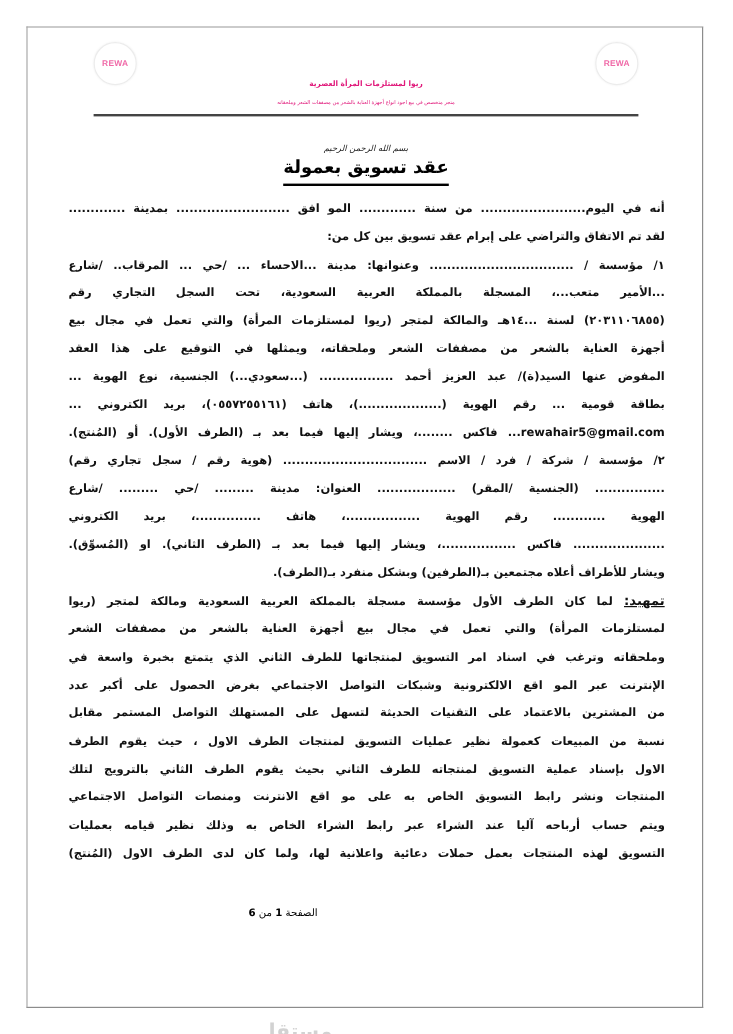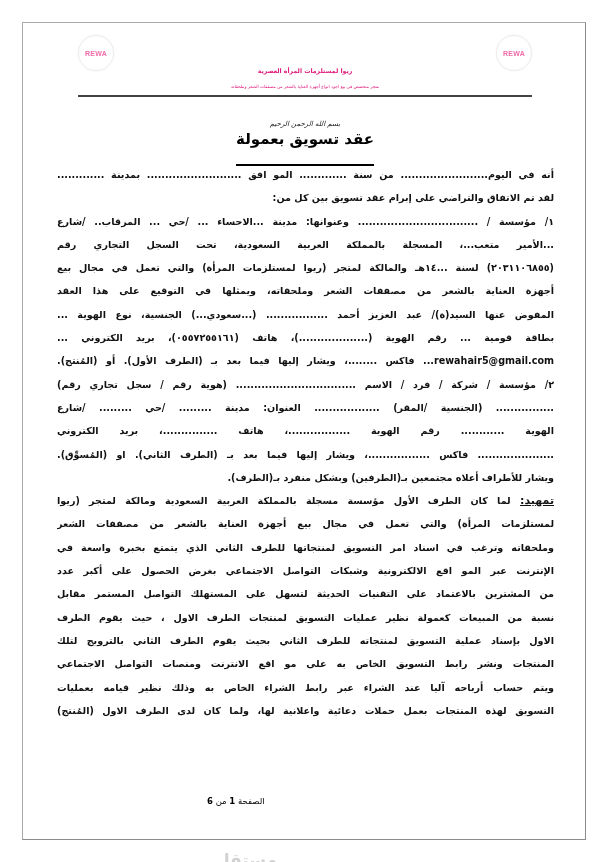--- a/index.html
+++ b/index.html
@@ -17,28 +17,28 @@
   .brand-title { position: absolute; top: 44px; left: 0; width: 564px; text-align: center;
                  color: #e0187a; font-size: 6.2px; font-weight: bold; direction: rtl; }
   .brand-sub { position: absolute; top: 61px; left: 0; width: 564px; text-align: center;
                color: #e0187a; font-size: 4.3px; direction: rtl; }
   .header-rule { position: absolute; top: 72px; left: 55px; width: 454px; height: 2px; background: #444; }
   .bismillah { position: absolute; top: 97px; left: 0; width: 564px; text-align: center;
                font-family: "DejaVu Serif", serif; font-size: 7px; color: #222; font-style: italic; }
   .doc-title { position: absolute; top: 107px; left: 0; width: 564px; text-align: center;
                direction: rtl; font-family: "DejaVu Sans", sans-serif; font-weight: 900;
                font-size: 15px; color: #000; }
-  .doc-title span { border-bottom: 2px solid #000; padding-bottom: 16px; }
+  .doc-title span { border-bottom: 2px solid #000; padding-bottom: 5px; }
   .body-text { position: absolute; top: 140px; left: 34px; width: 497px; direction: rtl;
                text-align: justify; font-size: 9.6px; line-height: 23.3px; color: #111;
                font-weight: bold; }
   .body-text .line { display: block; text-align: justify; text-align-last: justify; white-space: nowrap; overflow: hidden; }
   .body-text .line.short { text-align-last: right; }
   .intro-label { text-decoration: underline; font-size: 11px; font-weight: 900; }
-  .footer { position: absolute; top: 796px; left: 207px; direction: rtl; font-size: 8.5px; color: #000; }
+  .footer { position: absolute; top: 756px; left: 207px; direction: rtl; font-size: 8.5px; color: #000; }
   .footer b { font-weight: bold; }
   .watermark { position: absolute; top: 803px; left: 206px; width: 80px; text-align: center;
                color: #d2d2d2; font-family: "DejaVu Sans", sans-serif; }
   .watermark .ar { font-size: 17px; font-weight: bold; line-height: 18px; direction: rtl; display: block; margin-top: 48px; }
   .watermark .en { font-size: 7.5px; line-height: 9px; display: block; color: #d8d8d8; }
 </style>
 </head>
 <body>
 
 <div class="page">

